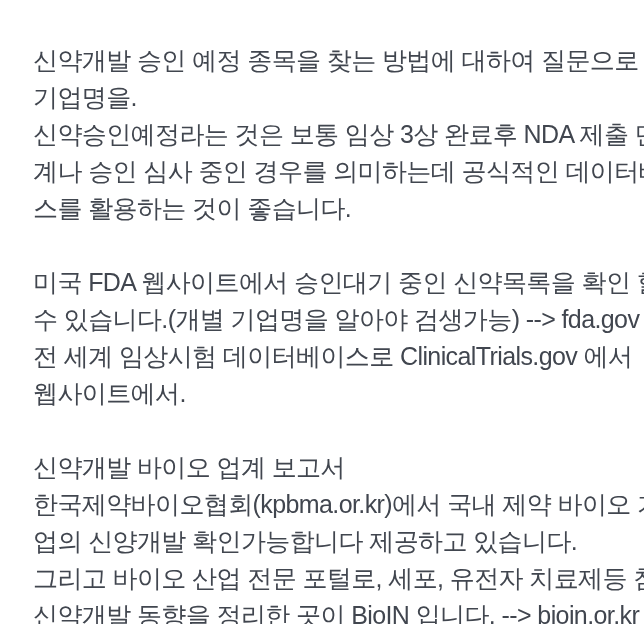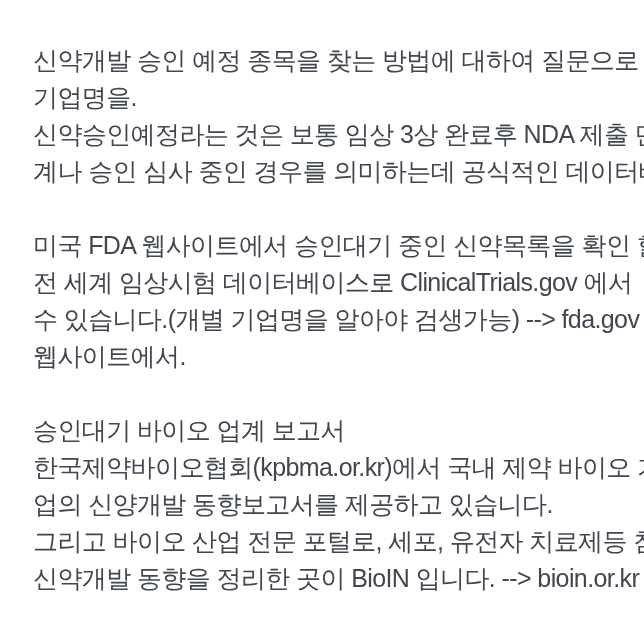--- a/index.html
+++ b/index.html
@@ -34,34 +34,35 @@
 </head>
 <body>
 
 <div class="text-block">
 
   <div>
     <div class="line">신약개발 승인 예정 종목을 찾는 방법에 대하여 질문으로 이</div>
     <div class="line">기업명을.</div>
     <div class="line">신약승인예정라는 것은 보통 임상 3상 완료후 NDA 제출 단</div>
     <div class="line">계나 승인 심사 중인 경우를 의미하는데 공식적인 데이터베이</div>
+    <div class="line">스를 활용하는 것이 좋습니다.</div>
   </div>
 
   <div class="para-gap"></div>
 
   <div>
     <div class="line">미국 FDA 웹사이트에서 승인대기 중인 신약목록을 확인 할</div>
+    <div class="line">수 있습니다.(개별 기업명을 알아야 검생가능) --&gt; fda.gov</div>
     <div class="line">전 세계 임상시험 데이터베이스로 ClinicalTrials.gov 에서</div>
-    <div class="line">수 있습니다.(개별 기업명을 알아야 검생가능) --&gt; fda.gov</div>
     <div class="line">웹사이트에서.</div>
   </div>
 
   <div class="para-gap"></div>
 
   <div>
-    <div class="line">승인대기 바이오 업계 보고서</div>
+    <div class="line">신약개발 바이오 업계 보고서</div>
     <div class="line">한국제약바이오협회(kpbma.or.kr)에서 국내 제약 바이오 기</div>
-    <div class="line">업의 신양개발 동향보고서를 제공하고 있습니다.</div>
+    <div class="line">업의 신양개발 확인가능합니다 제공하고 있습니다.</div>
     <div class="line">그리고 바이오 산업 전문 포털로, 세포, 유전자 치료제등 첨단</div>
     <div class="line">신약개발 동향을 정리한 곳이 BioIN 입니다. --&gt; bioin.or.kr</div>
   </div>
 
 </div>
 
 </body></html>

